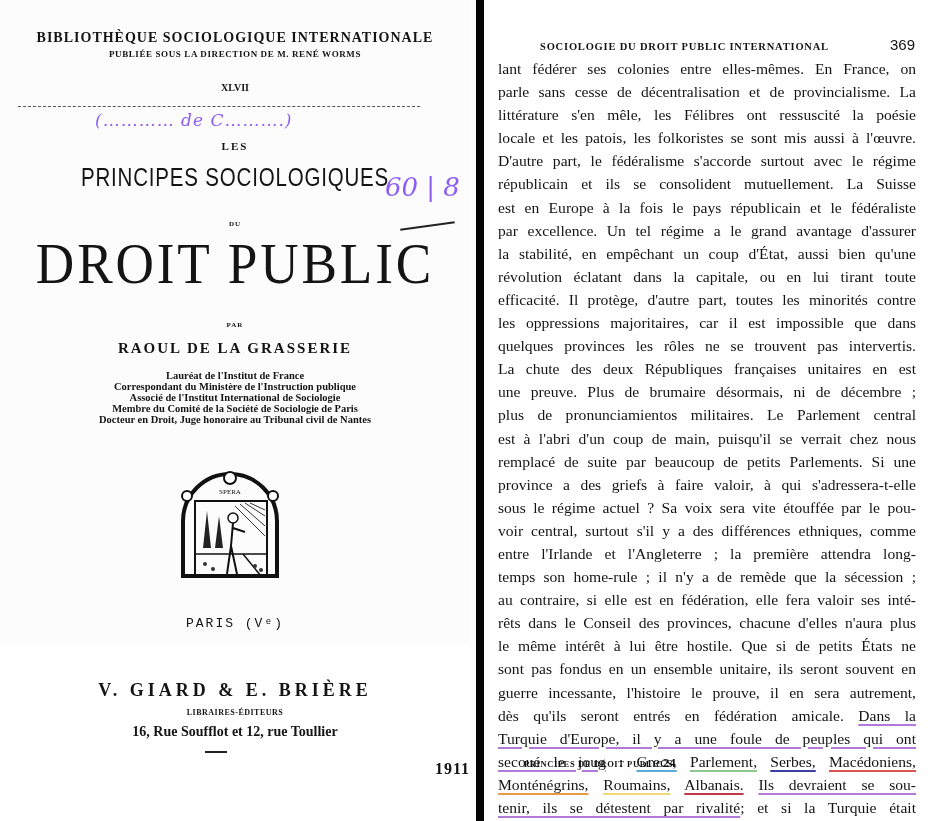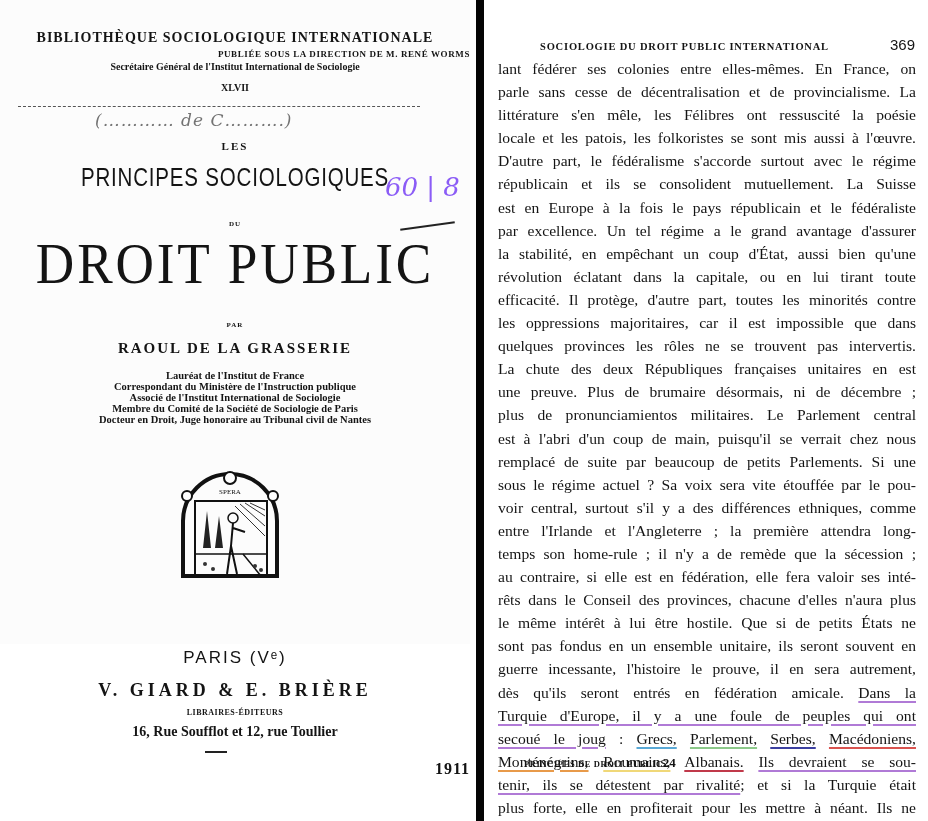--- a/index.html
+++ b/index.html
@@ -16,45 +16,45 @@
     position: absolute; left: 476px; top: 0; width: 8px; height: 821px;
     background: #050505;
   }
   .page-right {
     position: absolute; left: 484px; top: 0; width: 444px; height: 716px;
     background: #ffffff;
   }
   
   .c { position: absolute; left: 0; width: 470px; text-align: center; white-space: nowrap; }
   .series-title { top: 30px; font-family: "Liberation Serif", serif; font-weight: bold; font-size: 14px; letter-spacing: 1px; }
-  .series-sub1 { top: 49px; font-family: "Liberation Serif", serif; font-weight: bold; font-size: 9px; letter-spacing: 0.6px; text-align: right; }
+  .series-sub1 { top: 49px; font-family: "Liberation Serif", serif; font-weight: bold; font-size: 9px; letter-spacing: 0.6px; }
   .series-sub2 { top: 61px; font-family: "Liberation Serif", serif; font-weight: bold; font-size: 10px; }
   .series-num { top: 82px; font-family: "Liberation Serif", serif; font-weight: bold; font-size: 10px; }
   .rule-top { position: absolute; left: 18px; top: 106px; width: 402px; border-top: 1px dashed #555; }
   .handwriting {
     position: absolute; left: 95px; top: 110px; width: 260px;
-    font-family: "DejaVu Serif", serif; font-style: italic; font-size: 17px; color: #737373;
+    font-family: "DejaVu Serif", serif; font-style: italic; font-size: 17px; color: #8b5cf6;
     letter-spacing: 1px; white-space: nowrap;
   }
   .les { top: 140px; font-family: "Liberation Serif", serif; font-weight: bold; font-size: 11px; letter-spacing: 2px; }
   .principes { top: 163px; font-family: "Liberation Sans", sans-serif; font-size: 25px; transform: scaleX(0.82); letter-spacing: 1px; }
   .du { top: 220px; font-family: "Liberation Serif", serif; font-weight: bold; font-size: 7px; letter-spacing: 1px; }
   .droit-public { top: 234px; font-family: "Liberation Serif", serif; font-size: 56px; letter-spacing: 3px; line-height: 60px; transform: scaleX(0.95); }
   .shelfmark {
     position: absolute; left: 385px; top: 172px;
     font-family: "DejaVu Serif", serif; font-style: italic; font-size: 26px; color: #8b5cf6;
   }
   .shelf-line { position: absolute; left: 400px; top: 225px; width: 55px; height: 0; border-top: 2px solid #222; transform: rotate(-8deg); }
   .par { top: 321px; font-family: "Liberation Serif", serif; font-weight: bold; font-size: 7px; letter-spacing: 1px; }
   .author { top: 340px; font-family: "Liberation Serif", serif; font-weight: bold; font-size: 15px; letter-spacing: 2px; }
   .credentials { top: 370px; font-family: "Liberation Serif", serif; font-weight: bold; font-size: 10.5px; line-height: 11px; }
   .emblem {
     position: absolute; left: 165px; top: 466px; width: 130px; height: 130px;
   }
-  .city { top: 648px; font-family: Liberation Sans, sans-serif; font-size: 17px; letter-spacing: 2px; }
+  .city { top: 616px; font-family: Liberation Mono, monospace; font-size: 13px; letter-spacing: 2px; }
   .publisher { top: 680px; font-family: "Liberation Serif", serif; font-weight: bold; font-size: 18px; letter-spacing: 4px; }
   .pub-role { top: 708px; font-family: "Liberation Serif", serif; font-weight: bold; font-size: 8px; letter-spacing: 0.5px; }
   .address { top: 724px; font-family: "Liberation Serif", serif; font-weight: bold; font-size: 14px; }
   .dash { position: absolute; left: 205px; top: 751px; width: 22px; border-top: 2px solid #222; }
   .year { top: 760px; font-family: "Liberation Serif", serif; font-weight: bold; font-size: 16px; letter-spacing: 1px; text-align: right; }
 
   
   .running-head {
     position: absolute; left: 56px; top: 36px; width: 375px;
     display: flex; justify-content: space-between; align-items: baseline;
@@ -73,21 +73,20 @@
   }
   .foot-title { font-family: "Liberation Serif", serif; font-weight: bold; font-size: 8.5px; letter-spacing: 0.6px; }
   .foot-sig { font-family: "Liberation Serif", serif; font-weight: bold; font-size: 13px; }
 </style>
 </head>
 <body>
 
 <div class="page-left">
   <div class="c series-title">BIBLIOTHÈQUE SOCIOLOGIQUE INTERNATIONALE</div>
   <div class="c series-sub1">PUBLIÉE SOUS LA DIRECTION DE M. RENÉ WORMS</div>
-  <div class="c series-sub2">Secrétaire Général de l'Institut International de Sociologie</div>
   <div class="c series-num">XLVII</div>
   <div class="rule-top"></div>
   <div class="handwriting">(…………  de  C……….)</div>
   <div class="c les">LES</div>
   <div class="c principes">PRINCIPES SOCIOLOGIQUES</div>
   <div class="shelfmark">60 | 8</div>
   <div class="shelf-line"></div>
   <div class="c du">DU</div>
   <div class="c droit-public">DROIT PUBLIC</div>
   <div class="c par">PAR</div>
@@ -156,20 +155,21 @@
     <span class="line">la stabilité, en empêchant un coup d'État, aussi bien qu'une</span>
     <span class="line">révolution éclatant dans la capitale, ou en lui tirant toute</span>
     <span class="line">efficacité. Il protège, d'autre part, toutes les minorités contre</span>
     <span class="line">les oppressions majoritaires, car il est impossible que dans</span>
     <span class="line">quelques provinces les rôles ne se trouvent pas intervertis.</span>
     <span class="line">La chute des deux Républiques françaises unitaires en est</span>
     <span class="line">une preuve. Plus de brumaire désormais, ni de décembre ;</span>
     <span class="line">plus de pronunciamientos militaires. Le Parlement central</span>
     <span class="line">est à l'abri d'un coup de main, puisqu'il se verrait chez nous</span>
     <span class="line">remplacé de suite par beaucoup de petits Parlements. Si une</span>
+    <span class="line">province a des griefs à faire valoir, à qui s'adressera-t-elle</span>
     <span class="line">sous le régime actuel ? Sa voix sera vite étouffée par le pou-</span>
     <span class="line">voir central, surtout s'il y a des différences ethniques, comme</span>
     <span class="line">entre l'Irlande et l'Angleterre ; la première attendra long-</span>
     <span class="line">temps son home-rule ; il n'y a de remède que la sécession ;</span>
     <span class="line">au contraire, si elle est en fédération, elle fera valoir ses inté-</span>
     <span class="line">rêts dans le Conseil des provinces, chacune d'elles n'aura plus</span>
     <span class="line">le même intérêt à lui être hostile. Que si de petits États ne</span>
     <span class="line">sont pas fondus en un ensemble unitaire, ils seront souvent en</span>
     <span class="line">guerre incessante, l'histoire le prouve, il en sera autrement,</span>
 

